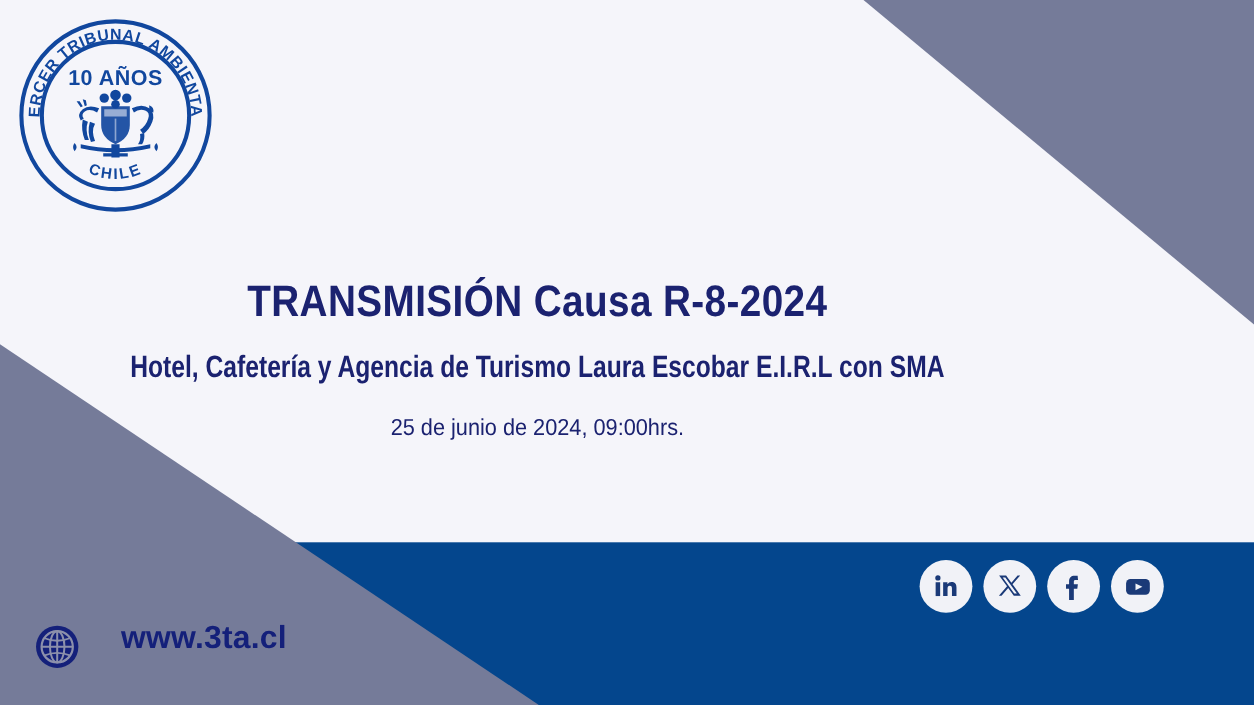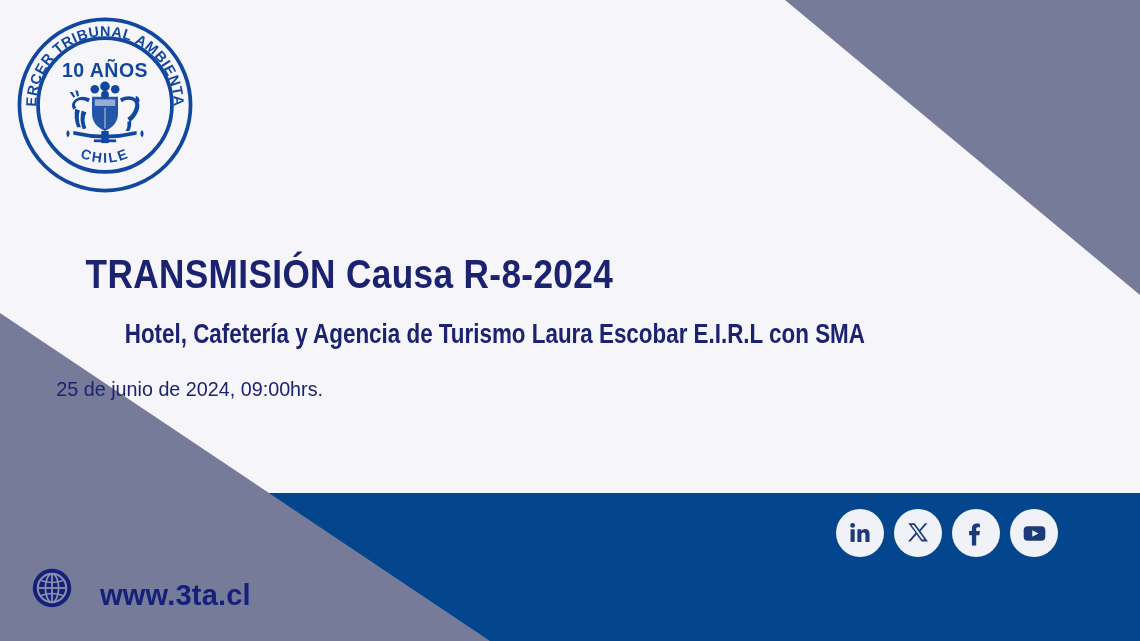--- a/index.html
+++ b/index.html
@@ -33,22 +33,21 @@
     width: 186px;
     height: 186px;
   }
 
   
   #text-block {
     position: absolute;
     left: 0;
     top: 252px;
     width: 977px;
-    text-align: left;
-    margin-left: 27px;
+    text-align: center;
   }
   #title {
     color: #1b2270;
     font-size: 40px;
     font-weight: 700;
     letter-spacing: 0.4px;
     line-height: 1.1;
     transform: scaleX(0.88);
     transform-origin: center center;
     white-space: nowrap;
@@ -96,22 +95,22 @@
   }
   .social-icon svg { display: block; }
 
   
   #website {
     position: absolute;
     left: 30px;
     top: 566px;
     display: flex;
     flex-direction: row;
-    align-items: flex-end;
-    gap: 26px;
+    align-items: flex-start;
+    gap: 36px;
   }
   #globe-icon { width: 44px; height: 44px; display: block; }
   #website-url {
     color: #14207a;
     font-size: 29px;
     font-weight: 700;
     letter-spacing: 0.2px;
     line-height: 1;
     white-space: nowrap;
   }

